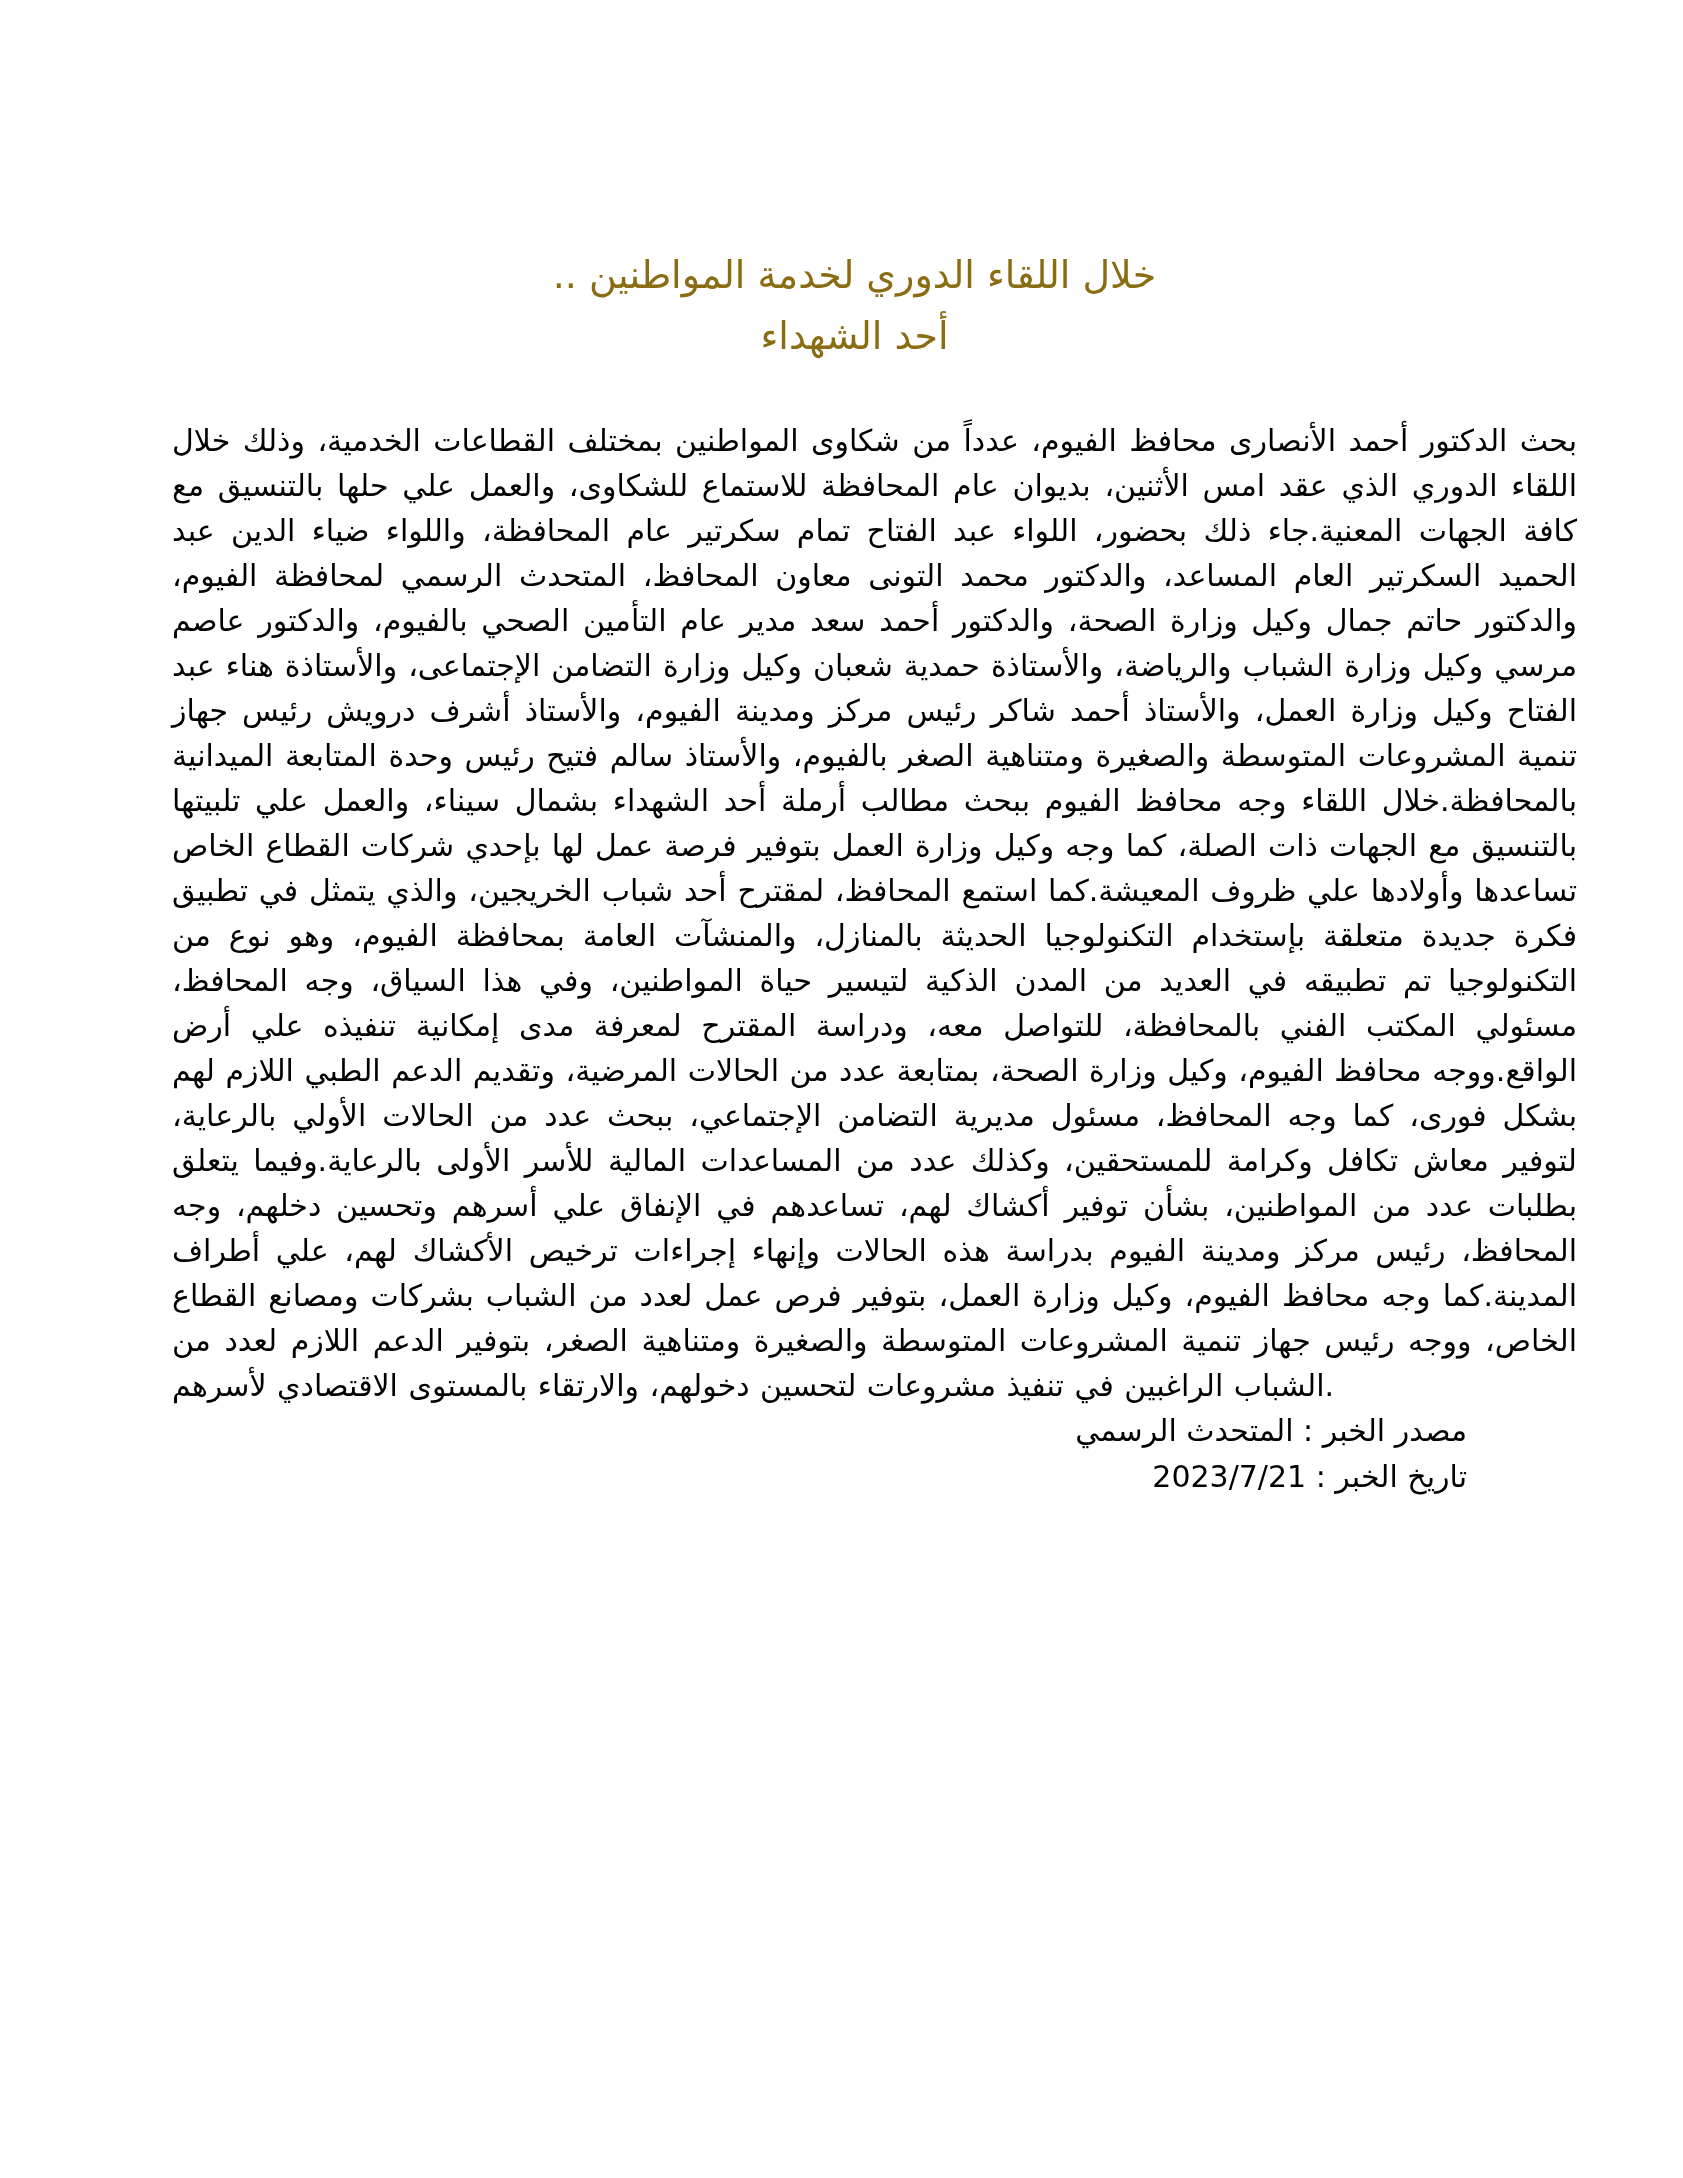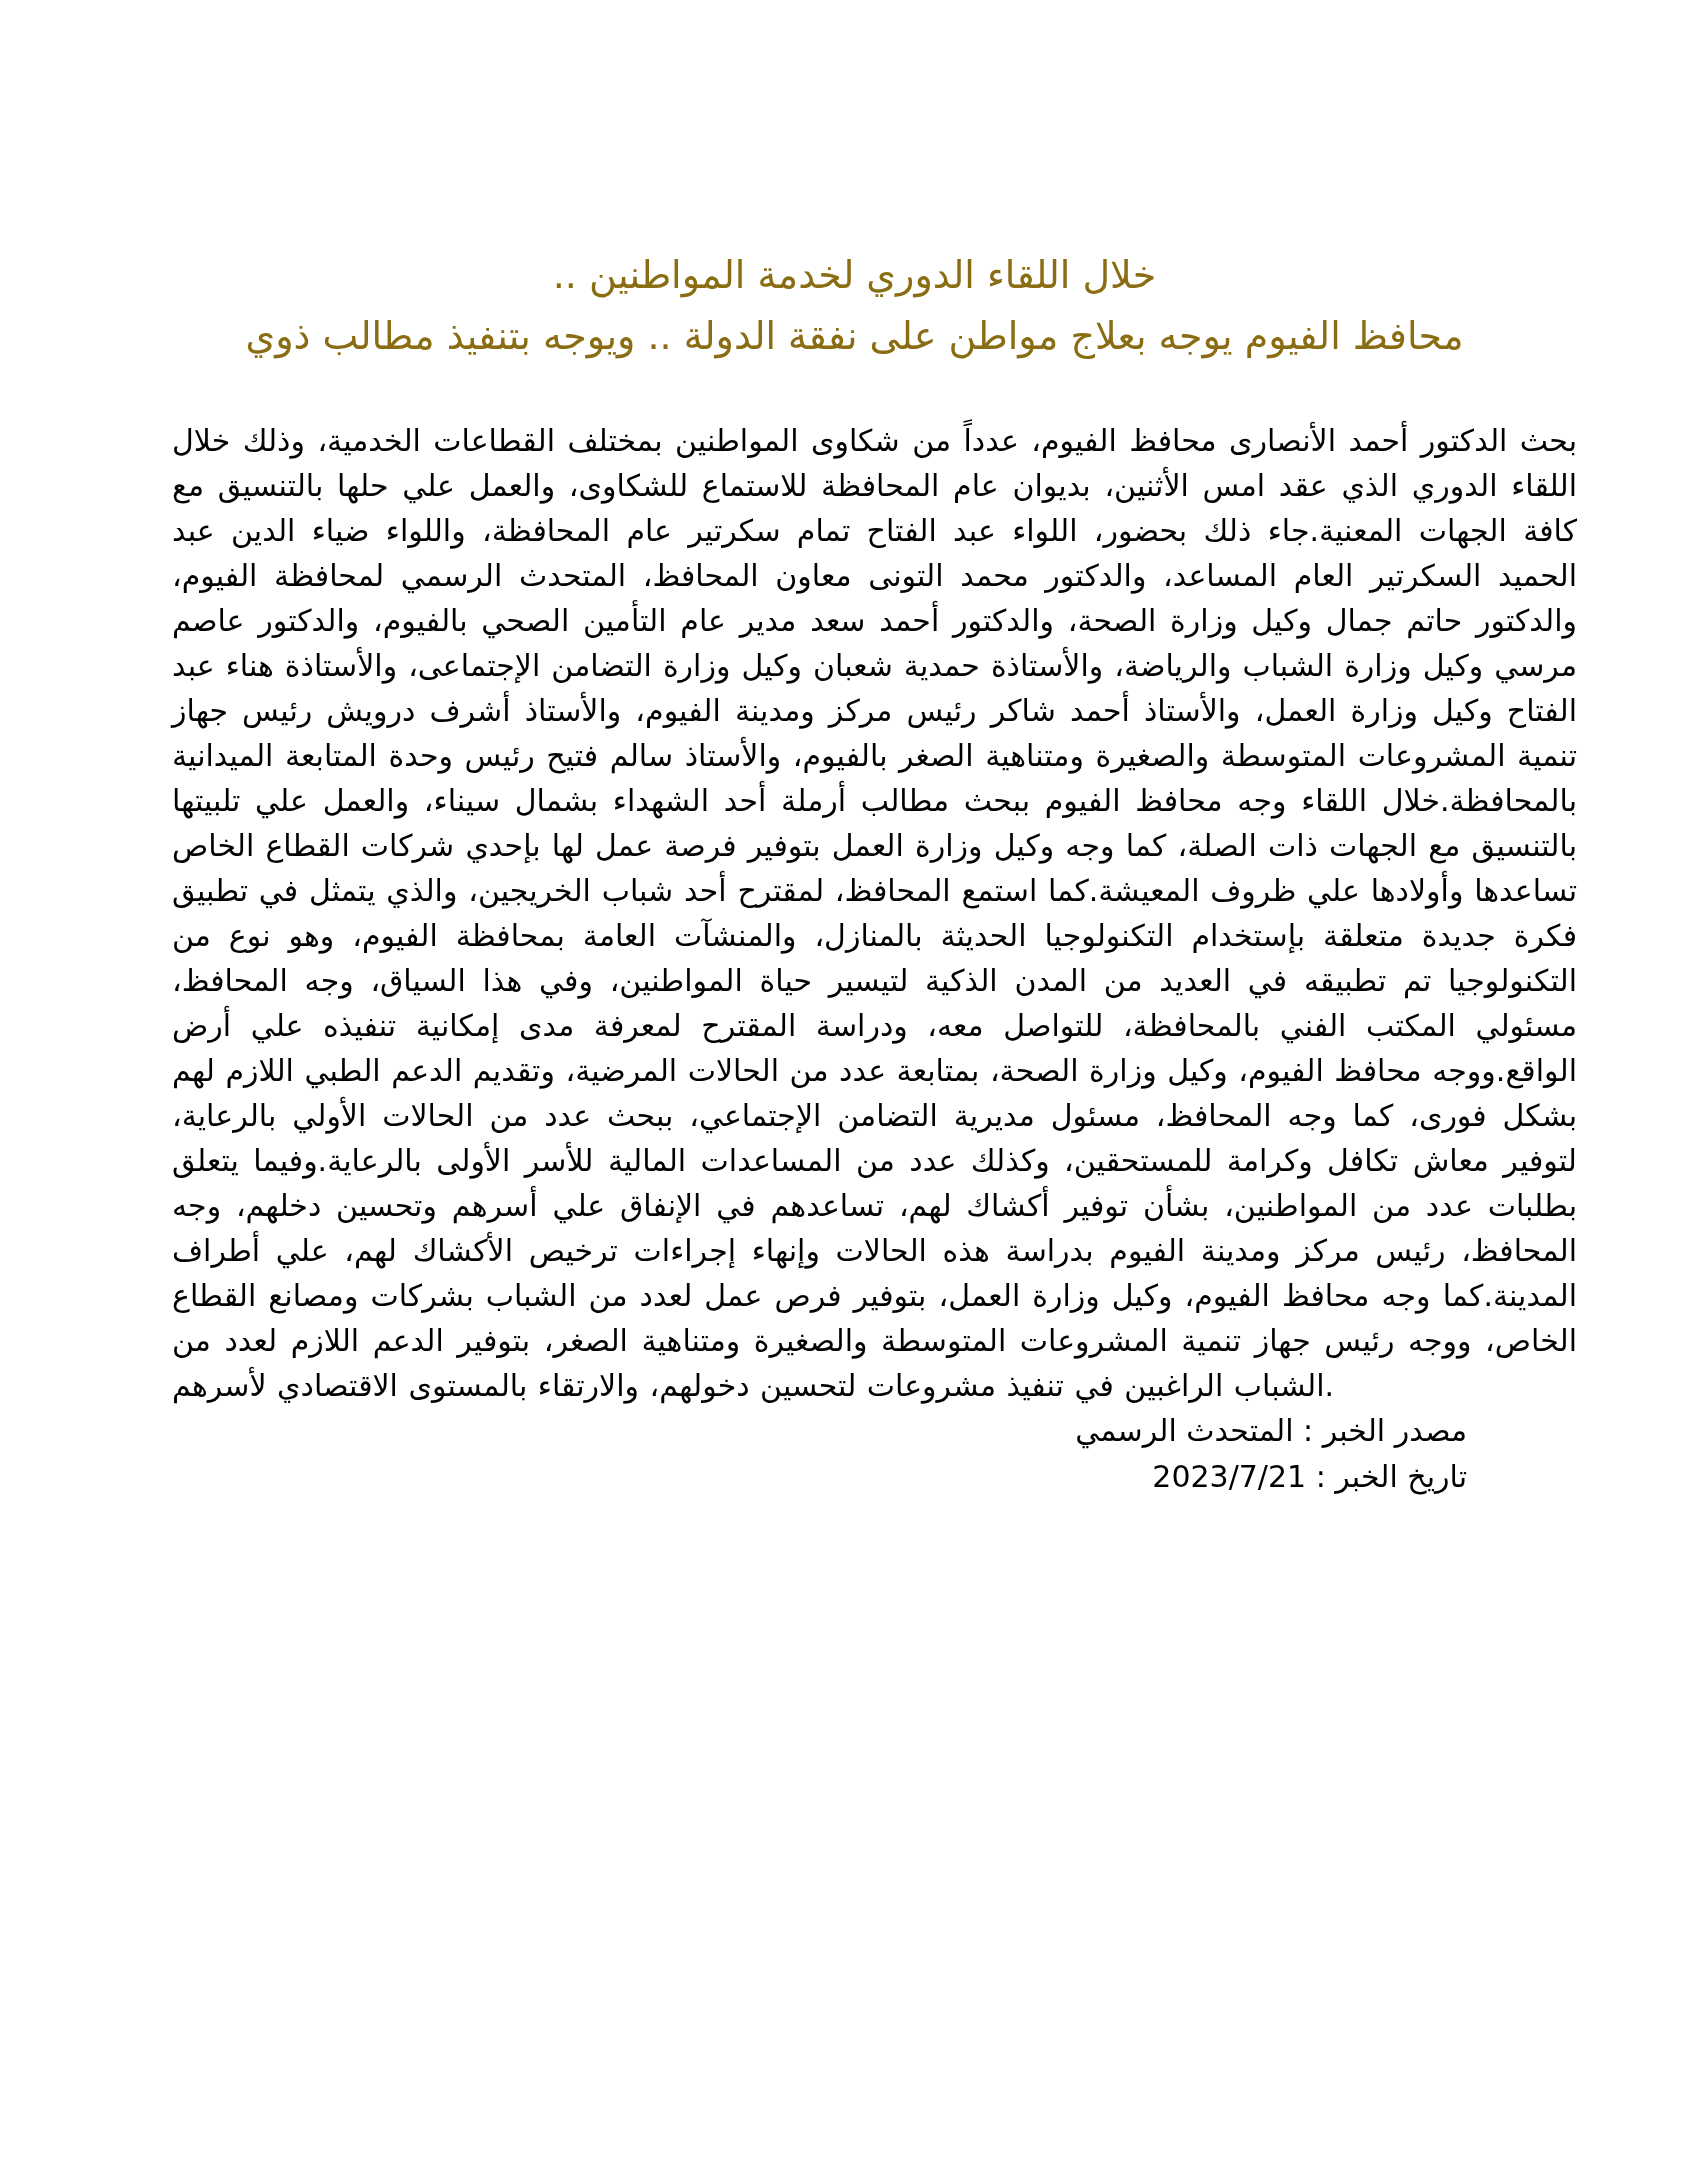--- a/index.html
+++ b/index.html
@@ -43,21 +43,21 @@
     line-height: 46px;
   }
 </style>
 </head>
 <body>
 
 <div class="page">
 
   <div class="heading">
     <div>خلال اللقاء الدوري لخدمة المواطنين ..</div>
-    <div>محافظ الفيوم يوجه بعلاج مواطن على نفقة الدولة .. ويوجه بتنفيذ مطالب ذوي</div>
+    <div>أحد الشهداء</div>
   </div>
 
   <div class="body-text">بحث الدكتور أحمد الأنصارى محافظ الفيوم، عدداً من شكاوى المواطنين بمختلف القطاعات الخدمية، وذلك خلال اللقاء الدوري الذي عقد امس الأثنين، بديوان عام المحافظة للاستماع للشكاوى، والعمل علي حلها بالتنسيق مع كافة الجهات المعنية.جاء ذلك بحضور، اللواء عبد الفتاح تمام سكرتير عام المحافظة، واللواء ضياء الدين عبد الحميد السكرتير العام المساعد، والدكتور محمد التونى معاون المحافظ، المتحدث الرسمي لمحافظة الفيوم، والدكتور حاتم جمال وكيل وزارة الصحة، والدكتور أحمد سعد مدير عام التأمين الصحي بالفيوم، والدكتور عاصم مرسي وكيل وزارة الشباب والرياضة، والأستاذة حمدية شعبان وكيل وزارة التضامن الإجتماعى، والأستاذة هناء عبد الفتاح وكيل وزارة العمل، والأستاذ أحمد شاكر رئيس مركز ومدينة الفيوم، والأستاذ أشرف درويش رئيس جهاز تنمية المشروعات المتوسطة والصغيرة ومتناهية الصغر بالفيوم، والأستاذ سالم فتيح رئيس وحدة المتابعة الميدانية بالمحافظة.خلال اللقاء وجه محافظ الفيوم ببحث مطالب أرملة أحد الشهداء بشمال سيناء، والعمل علي تلبيتها بالتنسيق مع الجهات ذات الصلة، كما وجه وكيل وزارة العمل بتوفير فرصة عمل لها بإحدي شركات القطاع الخاص تساعدها وأولادها علي ظروف المعيشة.كما استمع المحافظ، لمقترح أحد شباب الخريجين، والذي يتمثل في تطبيق فكرة جديدة متعلقة بإستخدام التكنولوجيا الحديثة بالمنازل، والمنشآت العامة بمحافظة الفيوم، وهو نوع من التكنولوجيا تم تطبيقه في العديد من المدن الذكية لتيسير حياة المواطنين، وفي هذا السياق، وجه المحافظ، مسئولي المكتب الفني بالمحافظة، للتواصل معه، ودراسة المقترح لمعرفة مدى إمكانية تنفيذه علي أرض الواقع.ووجه محافظ الفيوم، وكيل وزارة الصحة، بمتابعة عدد من الحالات المرضية، وتقديم الدعم الطبي اللازم لهم بشكل فورى، كما وجه المحافظ، مسئول مديرية التضامن الإجتماعي، ببحث عدد من الحالات الأولي بالرعاية، لتوفير معاش تكافل وكرامة للمستحقين، وكذلك عدد من المساعدات المالية للأسر الأولى بالرعاية.وفيما يتعلق بطلبات عدد من المواطنين، بشأن توفير أكشاك لهم، تساعدهم في الإنفاق علي أسرهم وتحسين دخلهم، وجه المحافظ، رئيس مركز ومدينة الفيوم بدراسة هذه الحالات وإنهاء إجراءات ترخيص الأكشاك لهم، علي أطراف المدينة.كما وجه محافظ الفيوم، وكيل وزارة العمل، بتوفير فرص عمل لعدد من الشباب بشركات ومصانع القطاع الخاص، ووجه رئيس جهاز تنمية المشروعات المتوسطة والصغيرة ومتناهية الصغر، بتوفير الدعم اللازم لعدد من الشباب الراغبين في تنفيذ مشروعات لتحسين دخولهم، والارتقاء بالمستوى الاقتصادي لأسرهم.</div>
 
   <div class="footer">
     <div>مصدر الخبر : المتحدث الرسمي</div>
     <div>تاريخ الخبر : 2023/7/21</div>
   </div>
 
 </div>

